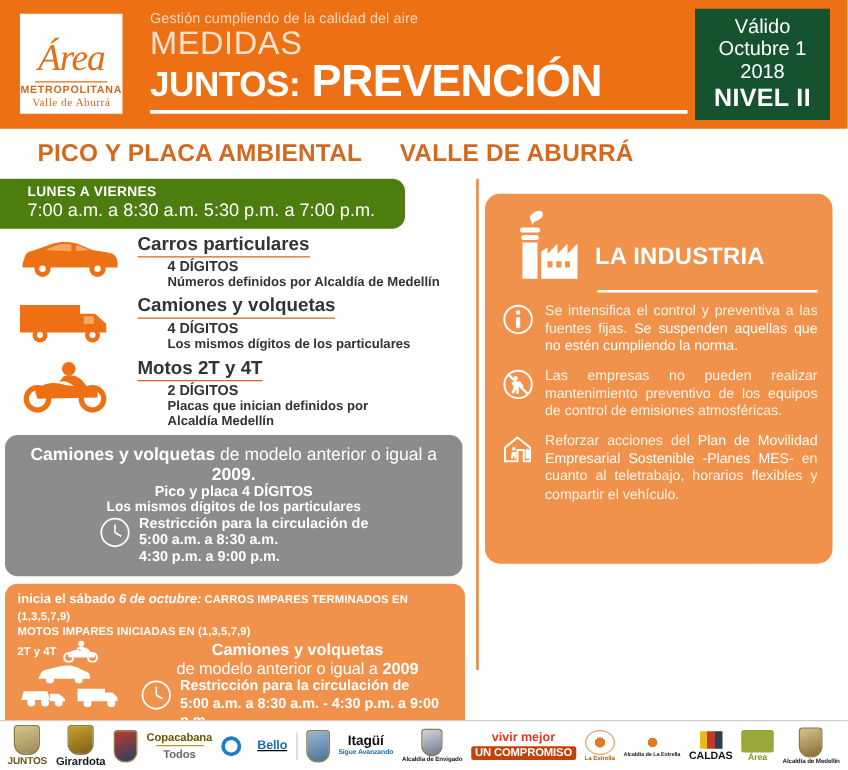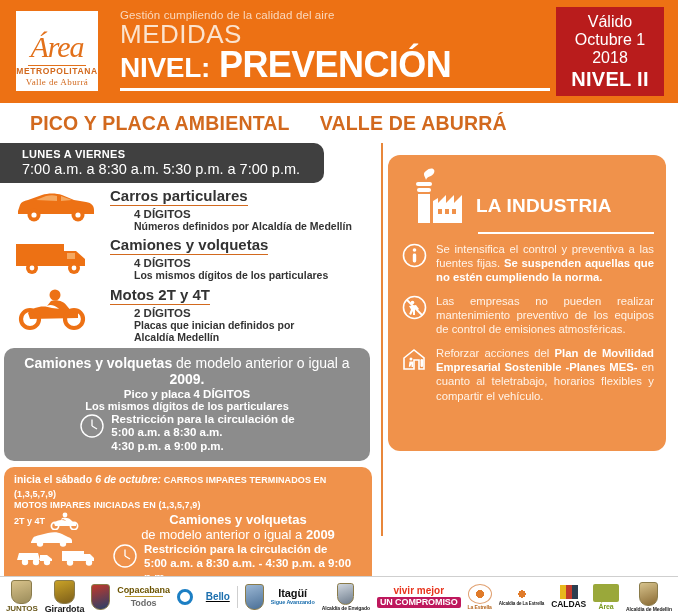--- a/index.html
+++ b/index.html
@@ -43,42 +43,42 @@
   }
   .estado-row{display:flex;align-items:baseline;gap:9px;margin-top:-3px;}
   .estado{font-size:28px;font-weight:bold;color:#ffffff;letter-spacing:-.3px;}
   .prevencion{font-size:36px;font-weight:bold;color:#ffffff;letter-spacing:-.6px;}
   .head-underline{
     height:3px;background:#ffffff;width:430px;margin-top:2px;
   }
 
   .valid-badge{
     width:108px;margin:7px 14px 7px 8px;
-    background:#b91c1c;color:#fff;
+    background:#14532d;color:#fff;
     display:flex;flex-direction:column;align-items:center;justify-content:center;
     flex:none;
   }
   .valid-badge div{font-size:16px;line-height:1.12;}
   .valid-badge .nivel{font-size:20px;font-weight:bold;letter-spacing:.3px;margin-top:1px;}
 
   
   .subhead{
     height:40px;display:flex;align-items:center;padding-left:30px;gap:30px;
     background:#ffffff;
   }
   .subhead span{font-size:19.5px;font-weight:bold;color:#D2691E;letter-spacing:.2px;}
 
   
   .body-wrap{position:relative;height:425px;}
 
   
   .left-col{position:absolute;left:0;top:0;width:380px;}
 
   .gray-bar{
-    background:#404040;color:#fff;border-radius:0 10px 10px 0;
+    background:#4d7c0f;color:#fff;border-radius:0 10px 10px 0;
     padding:5px 14px 6px 22px;width:288px;box-sizing:content-box;
   }
   .gray-bar .t1{font-size:11px;font-weight:bold;letter-spacing:.3px;}
   .gray-bar .t2{font-size:14.5px;margin-top:1px;}
 
   .veh{display:flex;align-items:flex-start;margin-top:4px;}
   .veh-icon{width:110px;flex:none;display:flex;justify-content:center;align-items:flex-start;padding-top:2px;}
   .veh-body{flex:1;padding-right:6px;}
   .veh-title{
     font-size:15px;font-weight:bold;color:#333333;
@@ -120,21 +120,21 @@
     position:absolute;left:388px;top:12px;width:278px;height:296px;
     background:#F0924B;border-radius:12px;color:#fff;
     padding:10px 12px 8px 12px;box-sizing:border-box;
   }
   .ind-head{display:flex;align-items:center;gap:10px;}
   .ind-title{font-size:19px;font-weight:bold;line-height:1.08;letter-spacing:.2px;}
   .ind-rule{height:1.5px;background:#ffffff;margin:5px 0 8px 78px;}
   .ind-item{display:flex;gap:8px;margin-bottom:9px;}
   .ind-ico{width:28px;flex:none;display:flex;justify-content:center;padding-top:1px;}
   .ind-txt{font-size:11.3px;line-height:1.27;text-align:justify;color:#FFF3E8;}
-  .ind-txt b{font-weight:bold;color:#ffffff;margin-top:21px;}
+  .ind-txt b{font-weight:normal;color:#ffffff;margin-top:21px;}
 
   
   .vdiv{position:absolute;left:381px;top:0;width:2px;height:393px;background:#E8873B;}
 
   
   .footer{
     position:absolute;left:0;bottom:0;width:678px;height:40px;
     background:#ffffff;border-top:1px solid #cfcfcf;
     display:flex;align-items:center;justify-content:space-between;
     padding:0 6px;box-sizing:border-box;
@@ -149,21 +149,21 @@
     border:1px solid #8a7b4a;
   }
   .flogo .cap{font-size:6px;font-weight:bold;color:#444;line-height:1;margin-top:1px;letter-spacing:-.1px;}
   .fdivider{width:1px;height:22px;background:#cfcfcf;}
 
   .lg-juntos .cap{color:#6b5a1e;font-size:8px;}
   .lg-girardota .cap{font-size:9px;color:#1a1a1a;}
   .lg-copa .cap{font-size:8.5px;color:#7a5a00;}
   .lg-bello .cap{font-size:10px;color:#1c6fae;font-weight:bold;}
   .lg-itagui .cap{font-size:10px;color:#111;}
-  .lg-vivir .cap{font-size:9px;color:#fff;background:#be185d;padding:1px 3px;border-radius:2px;}
+  .lg-vivir .cap{font-size:9px;color:#fff;background:#c2410c;padding:1px 3px;border-radius:2px;}
   .lg-caldas .cap{font-size:8.5px;color:#111;}
   .lg-area .cap{font-size:7px;color:#7a9a1e;}
   .lg-med .cap{font-size:6px;color:#222;}
   .circ{width:16px;height:16px;border-radius:50%;border:3px solid #1c7fc4;box-sizing:border-box;}
   .sq{width:20px;height:16px;background:#9aa83a;}
   .sun{width:18px;height:14px;background:linear-gradient(90deg,#e8b81c 0 33%,#c0392b 33% 66%,#2c3e50 66%);}
   .pin{width:20px;height:14px;background:radial-gradient(circle at 50% 50%,#e07b2a 0 30%,transparent 31%),#fff;}
 
   svg{display:block;}
 </style>
@@ -178,21 +178,21 @@
       <div class="logo-script">Área</div>
       <div class="logo-rule"></div>
       <div class="logo-l1">METROPOLITANA</div>
       <div class="logo-l2">Valle de Aburrá</div>
     </div>
 
     <div class="head-text">
       <div class="kicker">Gestión cumpliendo de la calidad del aire</div>
       <div class="medidas">MEDIDAS</div>
       <div class="estado-row">
-        <div class="estado">NIVEL:</div>
+        <div class="estado">JUNTOS:</div>
         <div class="prevencion">PREVENCIÓN</div>
       </div>
       <div class="head-underline"></div>
     </div>
 
     <div class="valid-badge">
       <div>Válido</div>
       <div>Octubre 1</div>
       <div>2018</div>
       <div class="nivel">NIVEL II</div>

